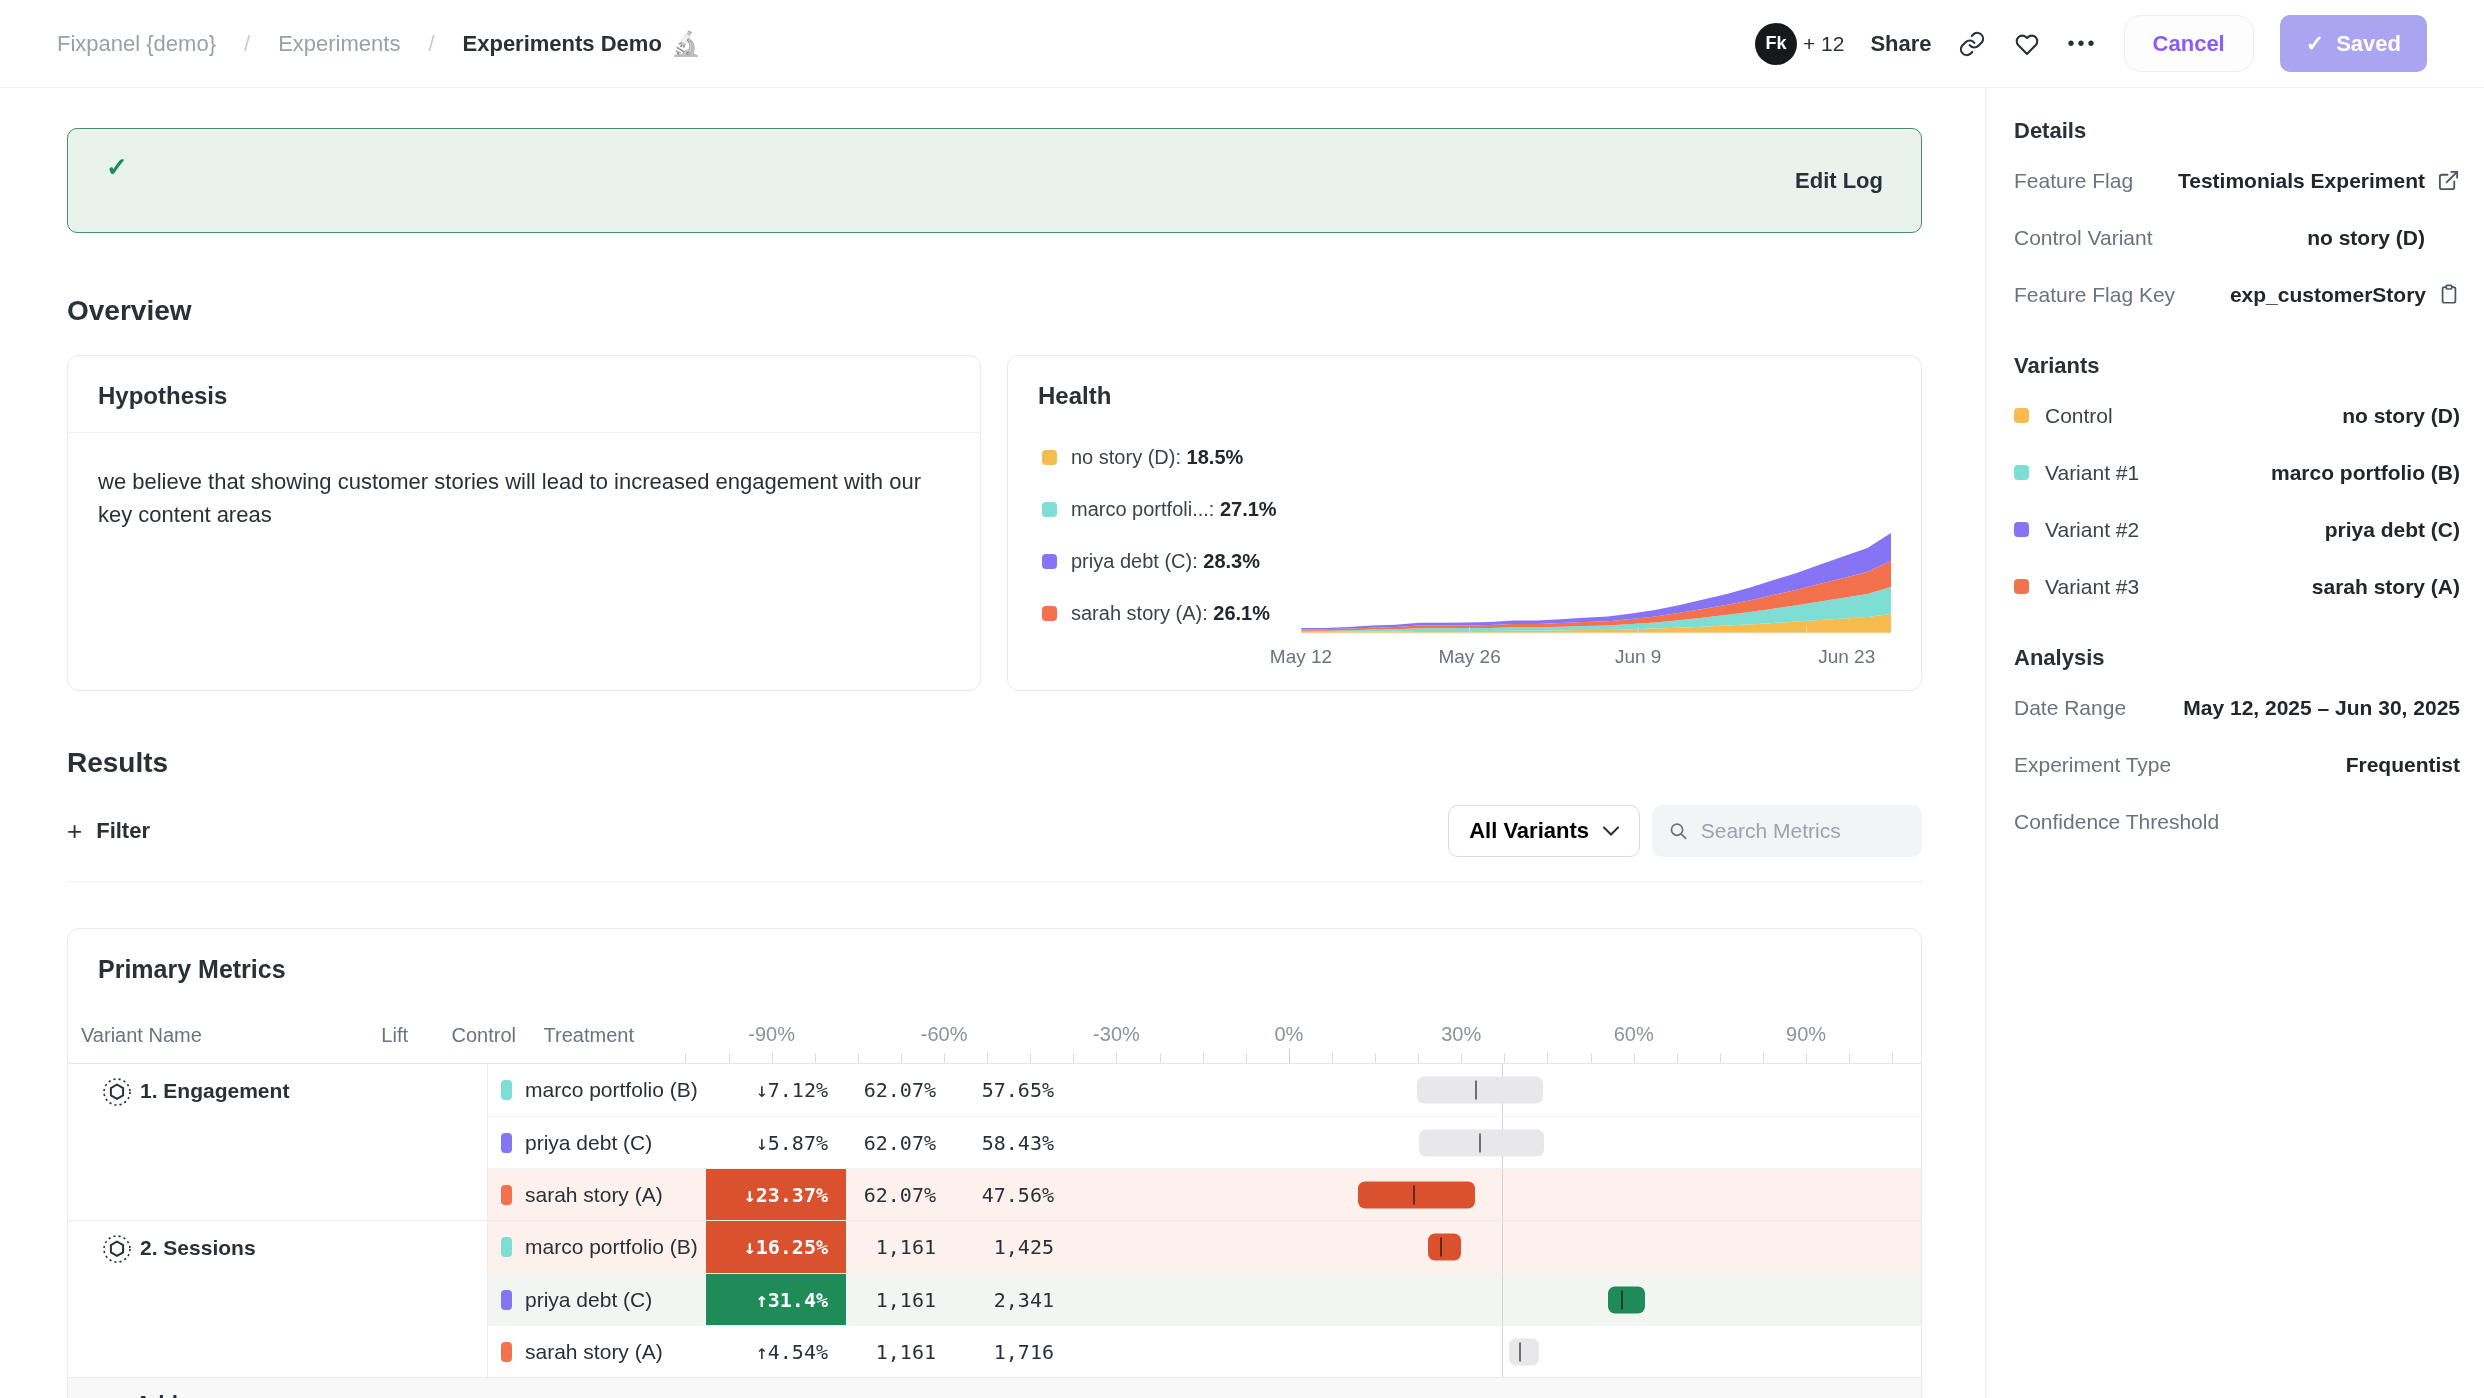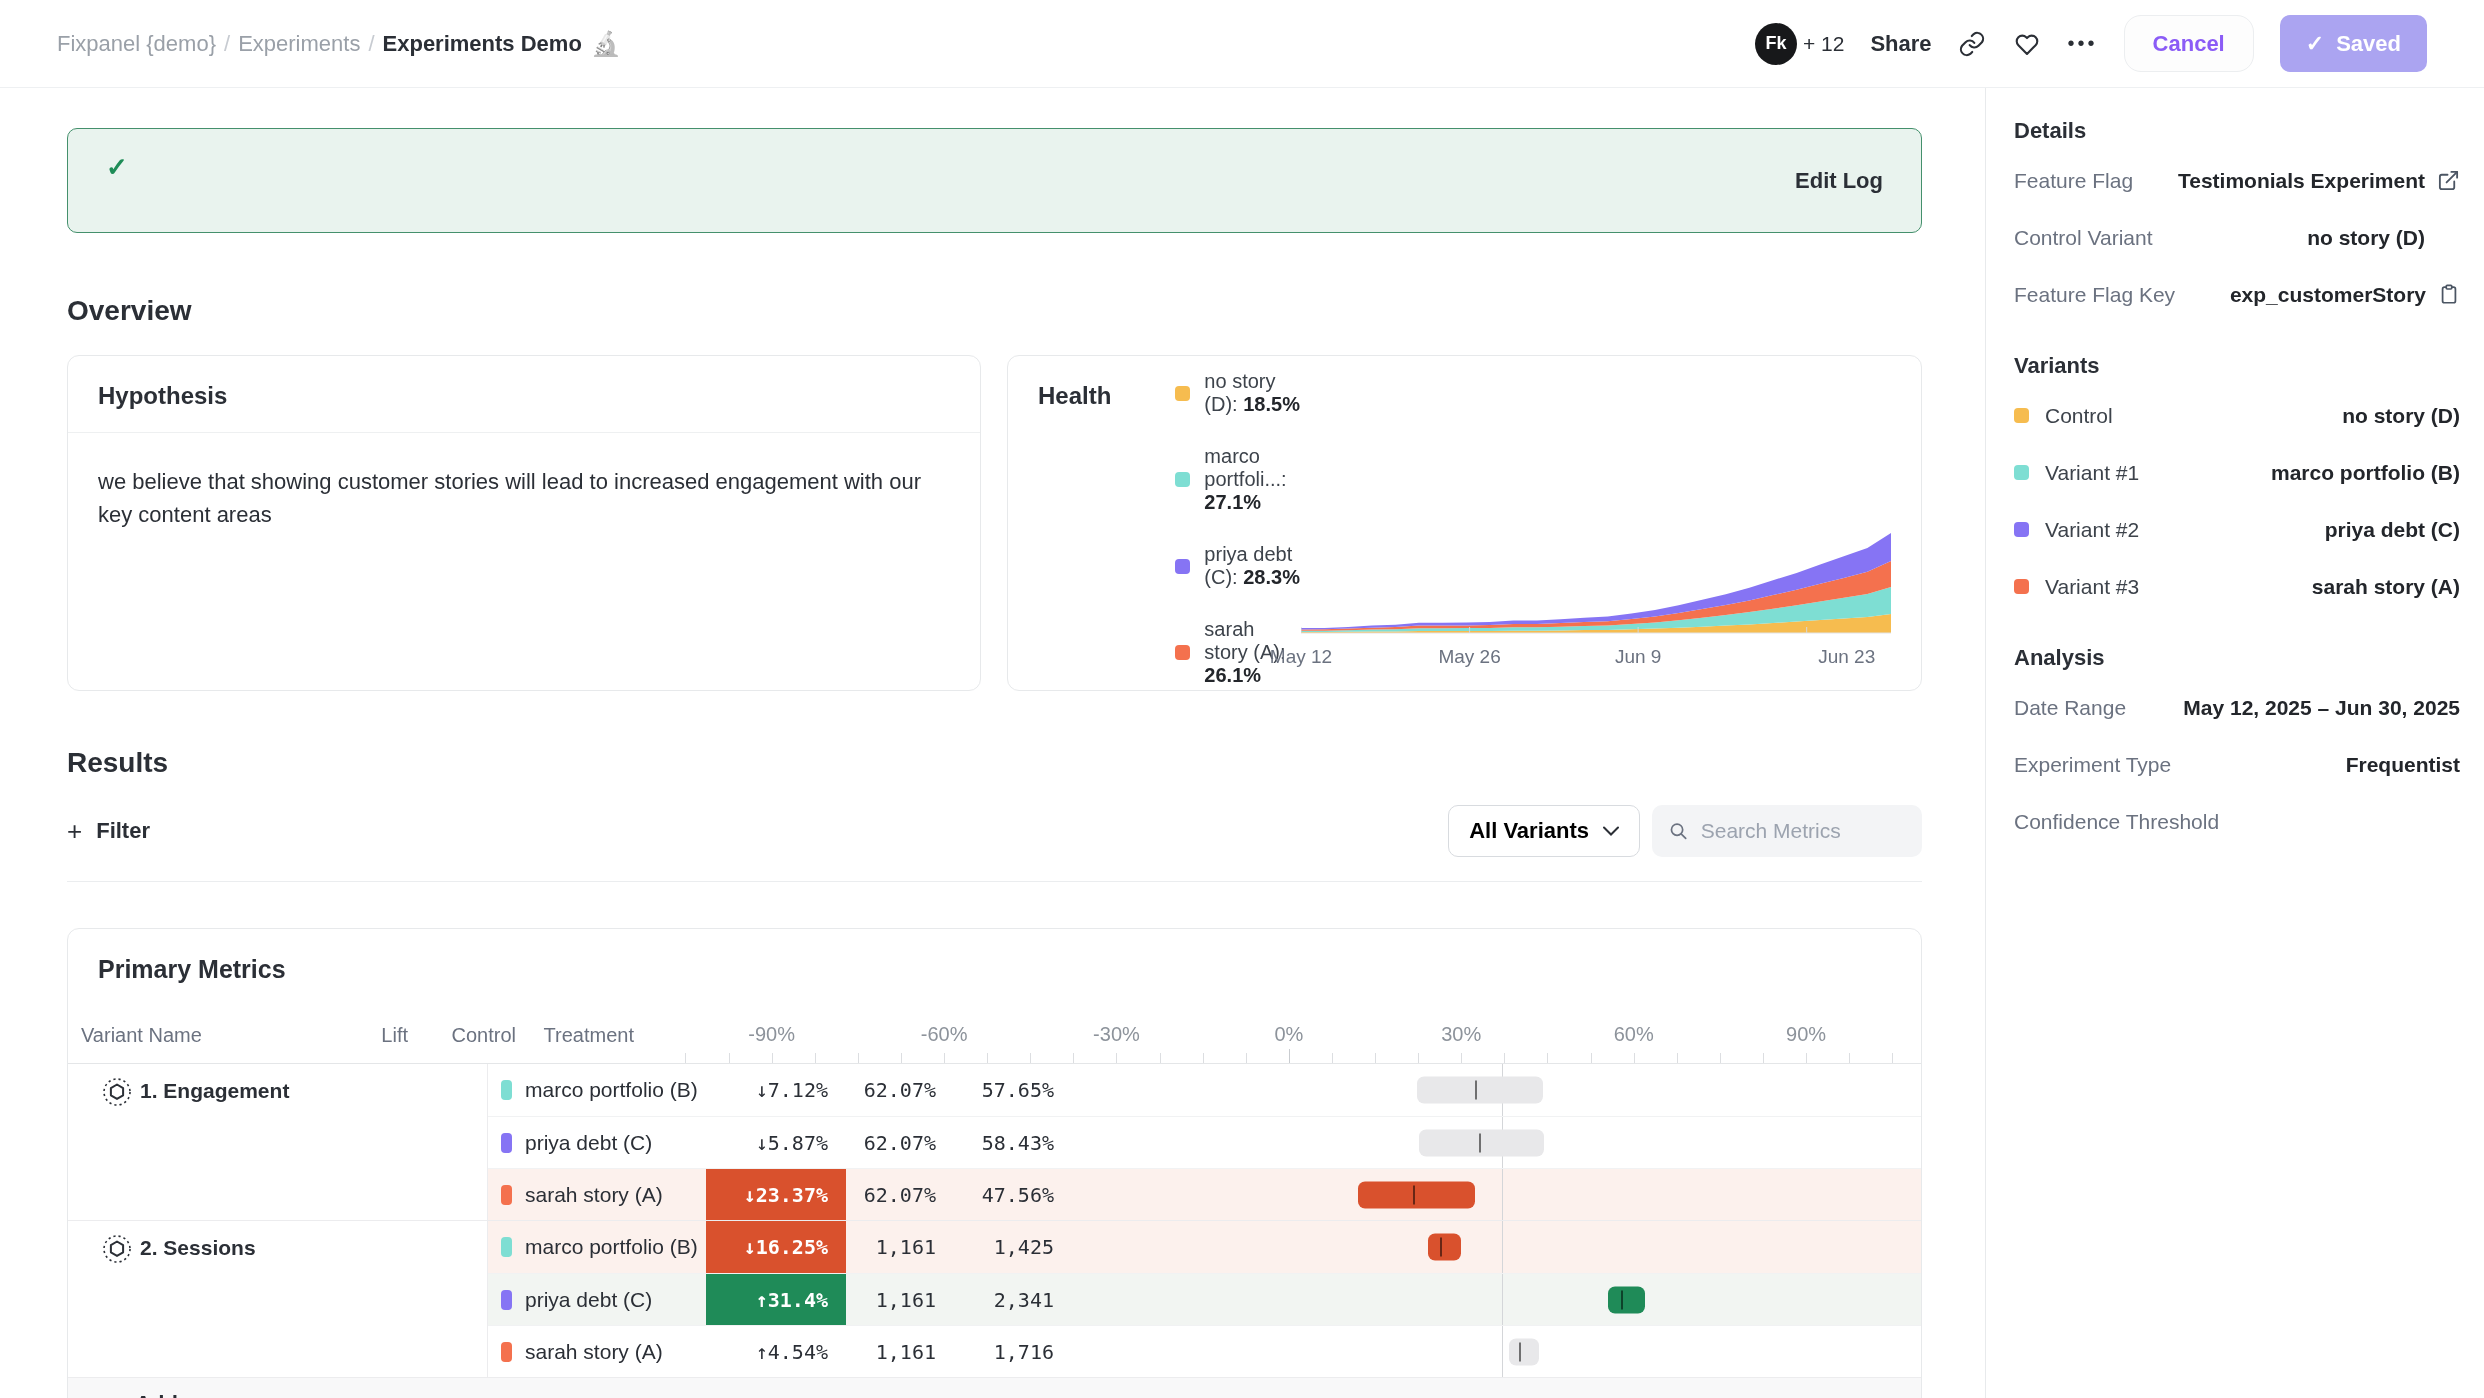--- a/index.html
+++ b/index.html
@@ -3,21 +3,21 @@
 <meta charset="utf-8">
 <style>
   * { margin:0; padding:0; box-sizing:border-box; }
   html,body { width:2484px; height:1398px; overflow:hidden; background:#fff;
     font-family:"Liberation Sans", sans-serif; color:#2b2f36; }
   .page { position:relative; width:2484px; height:1398px; display:flex; flex-direction:column; }
 
   
   .topbar { height:88px; flex:0 0 88px; display:flex; align-items:center; padding:0 57px;
     border-bottom:1px solid #eef0f2; }
-  .crumbs { display:flex; align-items:center; gap:8px; font-size:22px; }
+  .crumbs { display:flex; align-items:center; gap:28px; font-size:22px; }
   .crumb { color:#9aa0a8; cursor:pointer; }
   .crumb-sep { color:#c7cbd1; }
   .crumb-current { color:#2b2f36; font-weight:600; display:flex; align-items:center; gap:10px;}
   .topbar-right { margin-left:auto; display:flex; align-items:center; gap:26px; }
   .avatar-wrap { display:flex; align-items:center; gap:6px; }
   .avatar { width:42px; height:42px; border-radius:50%; background:#17181a; color:#fff;
     font-weight:700; font-size:18px; display:flex; align-items:center; justify-content:center; }
   .avatar-count { font-size:21px; color:#2b2f36; }
   .tb-text-btn { font-size:22px; font-weight:600; color:#2b2f36; background:none; border:none; cursor:pointer;
     font-family:inherit; }
@@ -40,21 +40,21 @@
   .banner-title { font-size:25px; font-weight:700; }
   .banner-sub { font-size:22px; color:#6b7280; margin-top:8px; }
   .banner-action { margin-left:auto; font-size:22px; font-weight:600; color:#2b2f36; cursor:pointer; }
 
   .h2 { font-size:28px; font-weight:700; }
 
   
   .cards { display:flex; gap:26px; margin-top:28px; height:336px; }
   .card { border:1px solid #e7e9eb; border-radius:12px; background:#fff; }
   .card-hypo { width:914px; flex:0 0 914px; }
-  .card-health { flex:1; display:flex; flex-direction:row; }
+  .card-health { flex:1; display:flex; flex-direction:column; }
   .card-head { padding:26px 30px 22px 30px; font-size:24px; font-weight:700; }
   .card-hypo .card-head { border-bottom:1px solid #eef0f1; }
   .hypo-body { padding:32px 30px; font-size:22px; line-height:33px; color:#2b2f36; }
   .health-content { flex:1; display:flex; padding:4px 30px 22px 34px; }
   .legend { display:flex; flex-direction:column; gap:29px; padding-top:10px; }
   .legend-item { display:flex; align-items:center; gap:14px; font-size:20px; color:#3d434b; }
   .legend-swatch { width:15px; height:15px; border-radius:4px; flex:0 0 15px; }
   .legend-val { font-weight:700; color:#23262b; }
   .health-chart-wrap { margin-left:auto; align-self:flex-end; width:590px; }
   .health-axis { position:relative; height:30px; }

